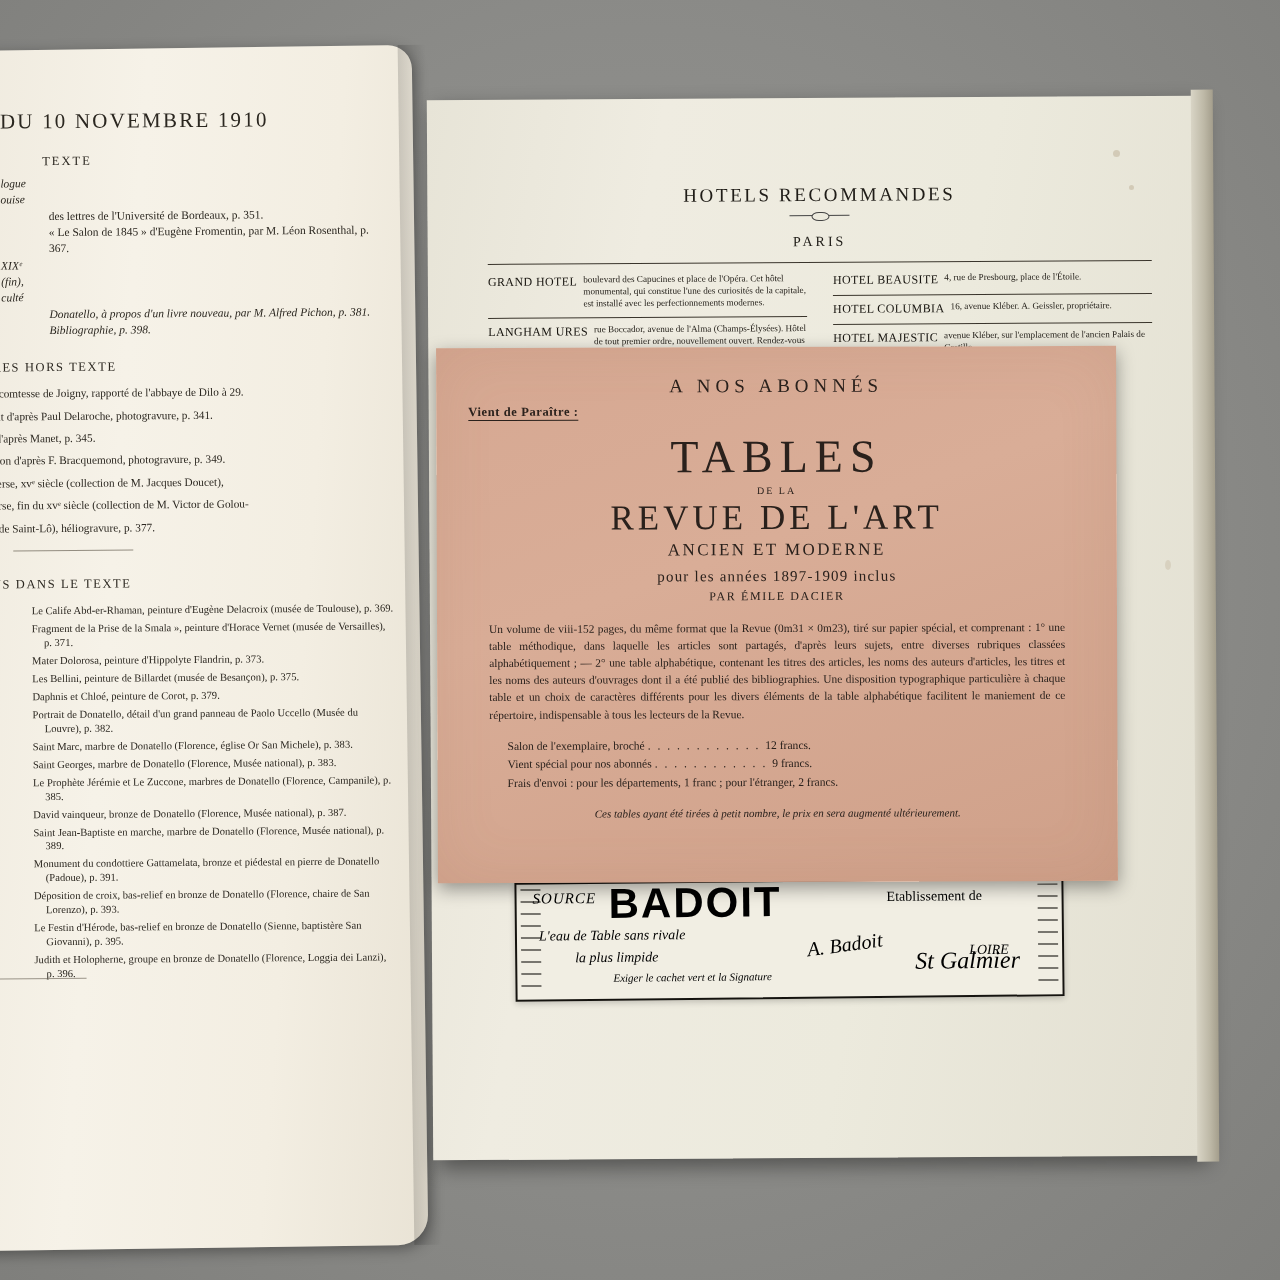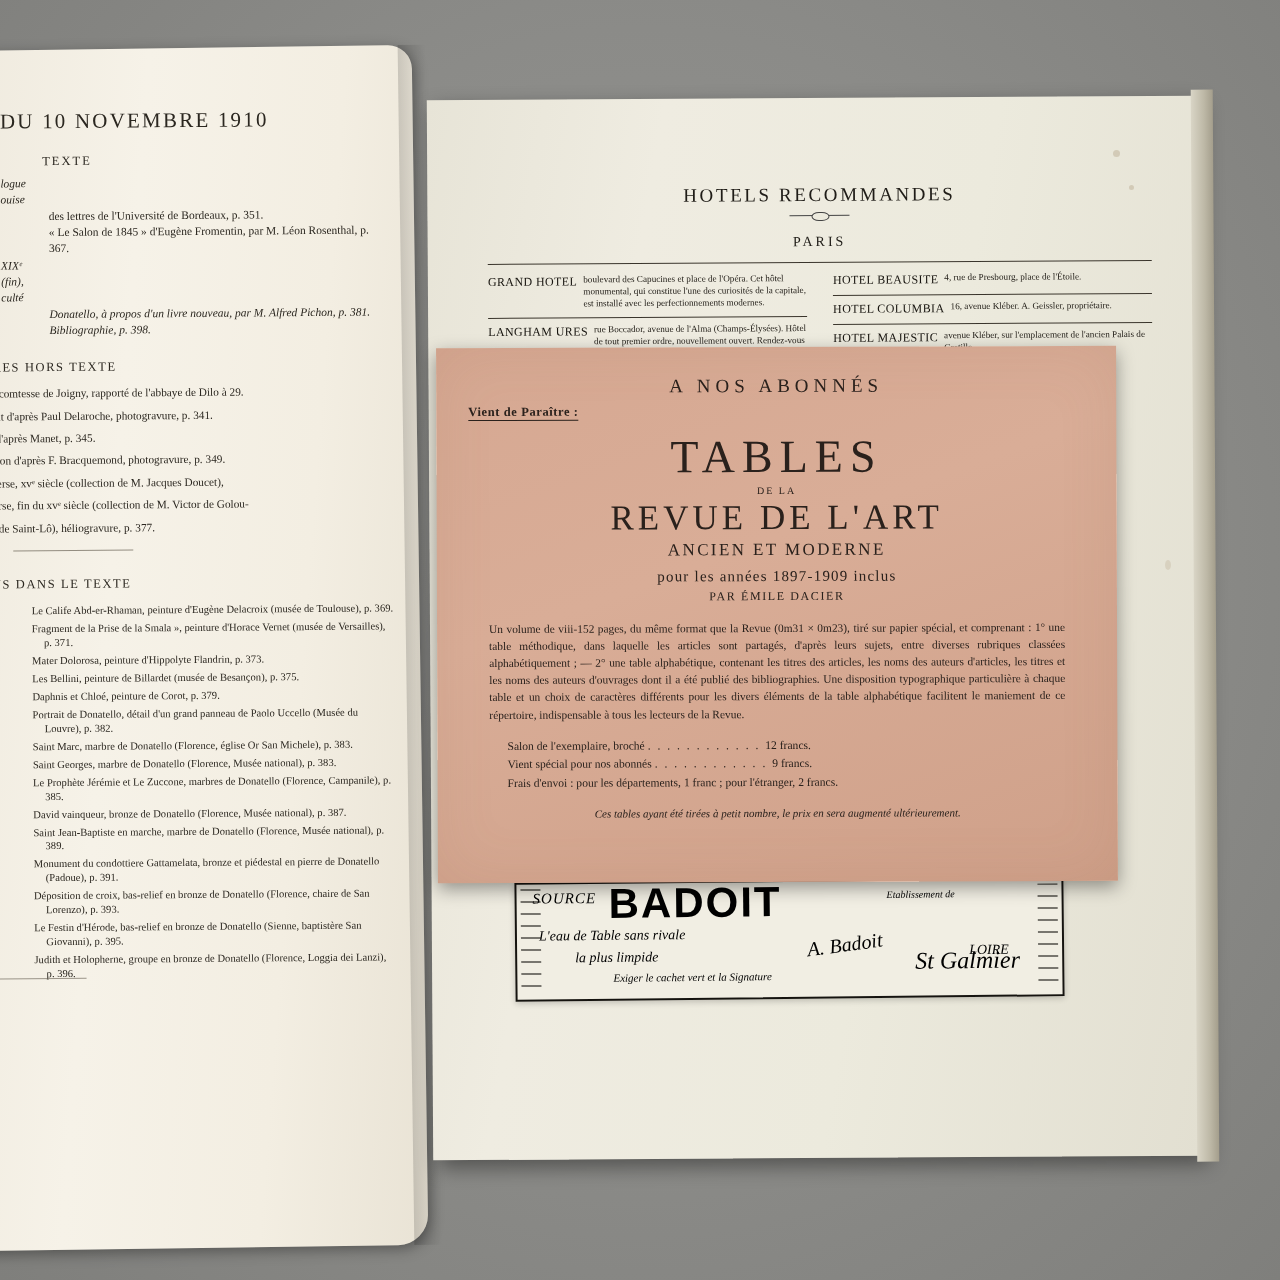--- a/index.html
+++ b/index.html
@@ -113,21 +113,21 @@
     border:2px solid #15130f;background:#f1eee3;
     transform:rotate(-0.6deg);
     box-shadow:0 2px 6px rgba(0,0,0,.2);
     overflow:hidden;
   }
   #badoit .b-in{position:absolute;inset:0;padding:4px 10px;box-sizing:border-box;}
   .b-src{position:absolute;left:16px;top:6px;font-size:15px;letter-spacing:1px;font-style:italic;}
   .b-badoit{position:absolute;left:92px;top:-4px;font-size:42px;font-weight:bold;letter-spacing:2px;font-family:"Liberation Sans",sans-serif;}
   .b-eau{position:absolute;left:22px;top:44px;font-size:14px;font-style:italic;}
   .b-limp{position:absolute;left:58px;top:66px;font-size:14px;font-style:italic;}
-  .b-etab{position:absolute;left:370px;top:8px;font-size:10px;font-style:italic;text-align:center;}
+  .b-etab{position:absolute;left:370px;top:8px;font-size:14px;text-align:center;}
   .b-galmier{position:absolute;left:398px;top:34px;font-size:24px;font-style:italic;margin-top:33px;}
   .b-loire{position:absolute;left:452px;top:62px;font-size:14px;font-style:italic;}
   .b-exiger{position:absolute;left:96px;top:88px;font-size:11px;font-style:italic;}
   .b-sign{position:absolute;left:290px;top:52px;font-size:20px;font-style:italic;transform:rotate(-7deg);}
   .b-vine{position:absolute;left:4px;top:4px;width:20px;height:105px;
     background:repeating-linear-gradient(180deg,#15130f 0 2px,transparent 2px 12px);opacity:.55;}
   .b-vine.r{left:auto;right:4px;}
 
   
   .speck{position:absolute;background:#b9a98d;opacity:.45;border-radius:50%;}

